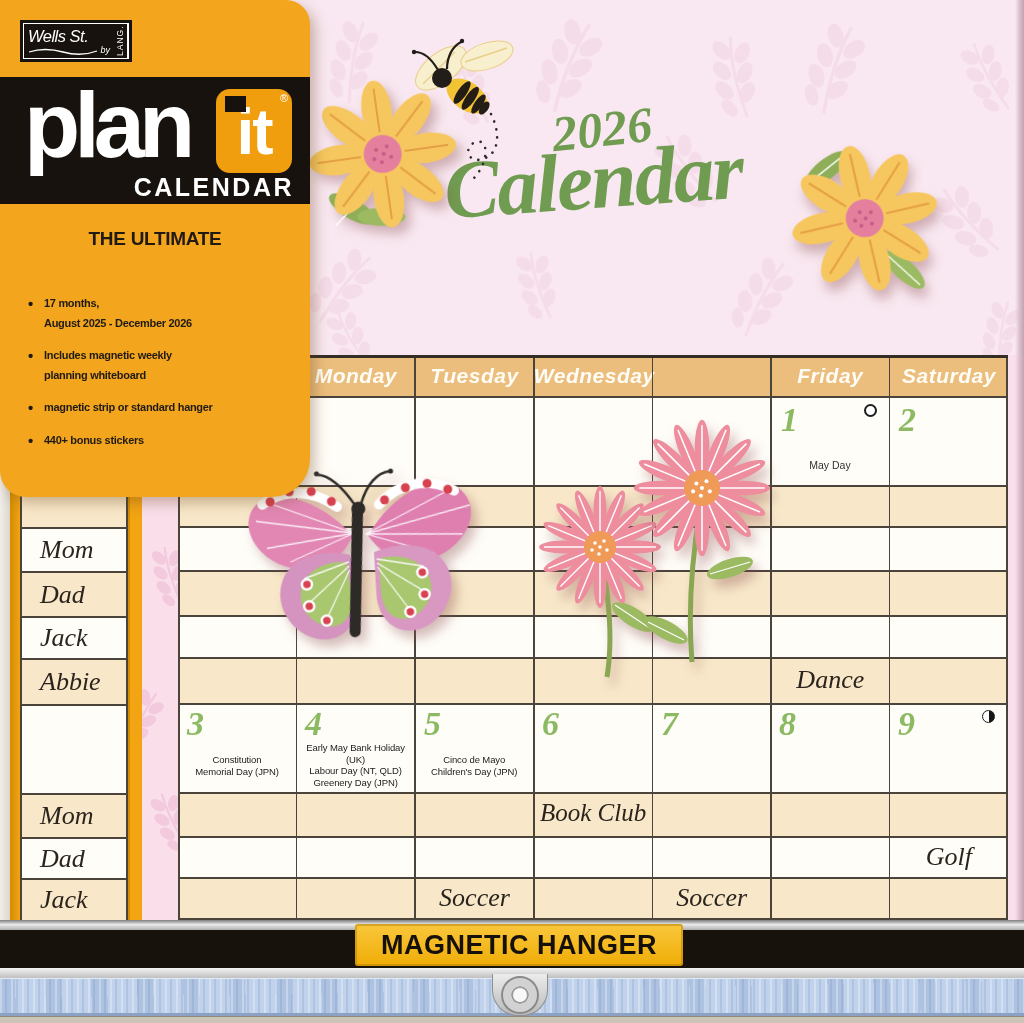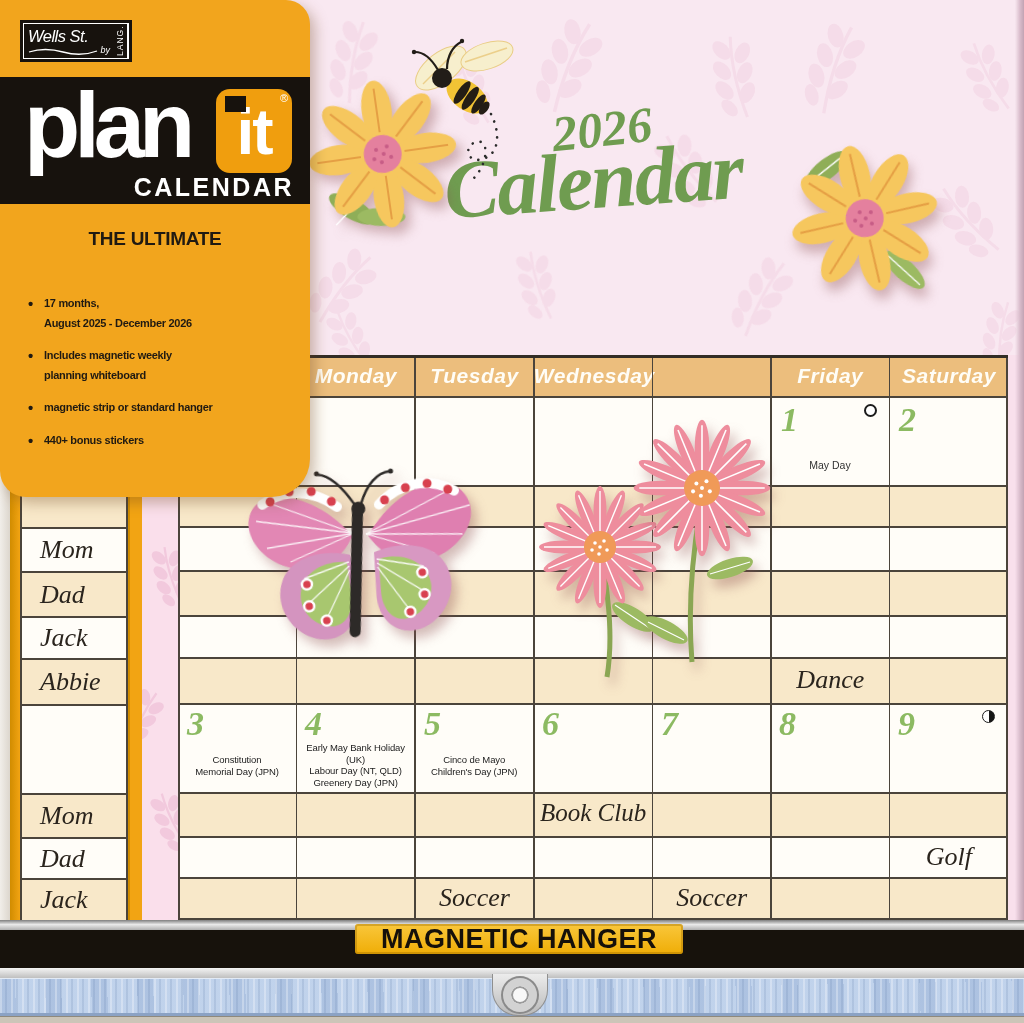--- a/index.html
+++ b/index.html
@@ -83,21 +83,21 @@
   .feat{display:flex;margin-bottom:13px;}
   .feat-dot{width:16px;font-size:15px;font-weight:700;line-height:19px;}
   .feat-lines{flex:1;font-size:11px;font-weight:700;line-height:19.5px;letter-spacing:-.3px;}
   
   .art{position:absolute;z-index:5;}
   .shadowed{filter:drop-shadow(5px 8px 6px rgba(140,80,80,.38));}
   
   .silver-top{position:absolute;left:0;top:920px;width:1024px;height:10px;
     background:linear-gradient(#7f7f7f,#e9e9e9 45%,#b0b0b0);z-index:9;}
   .black-bar{position:absolute;left:0;top:930px;width:1024px;height:38px;background:#17120c;z-index:9;}
-  .hanger-plate{position:absolute;left:355px;top:924px;width:328px;height:30px;
+  .hanger-plate{position:absolute;left:355px;top:924px;width:328px;height:42px;
     background:linear-gradient(#f9c73c,#efad06);border-radius:3px;z-index:10;
     display:flex;align-items:center;justify-content:center;
     box-shadow:inset 0 0 0 2px rgba(150,100,0,.35);}
   .hanger-plate span{color:#15100a;font-weight:800;font-size:27px;letter-spacing:.5px;}
   .silver-bottom{position:absolute;left:0;top:968px;width:1024px;height:10px;
     background:linear-gradient(#f4f4f4,#bfbfbf);z-index:9;}
   .denim{position:absolute;left:0;top:978px;width:1024px;height:38px;background-color:#b7cbe7;
     background-image:
       repeating-linear-gradient(90deg,rgba(255,255,255,.30) 0 2px,rgba(255,255,255,0) 2px 5px,rgba(96,125,170,.18) 5px 7px,rgba(255,255,255,0) 7px 11px),
       repeating-linear-gradient(88deg,rgba(140,165,205,.22) 0 16px,rgba(214,228,246,.30) 16px 46px);

